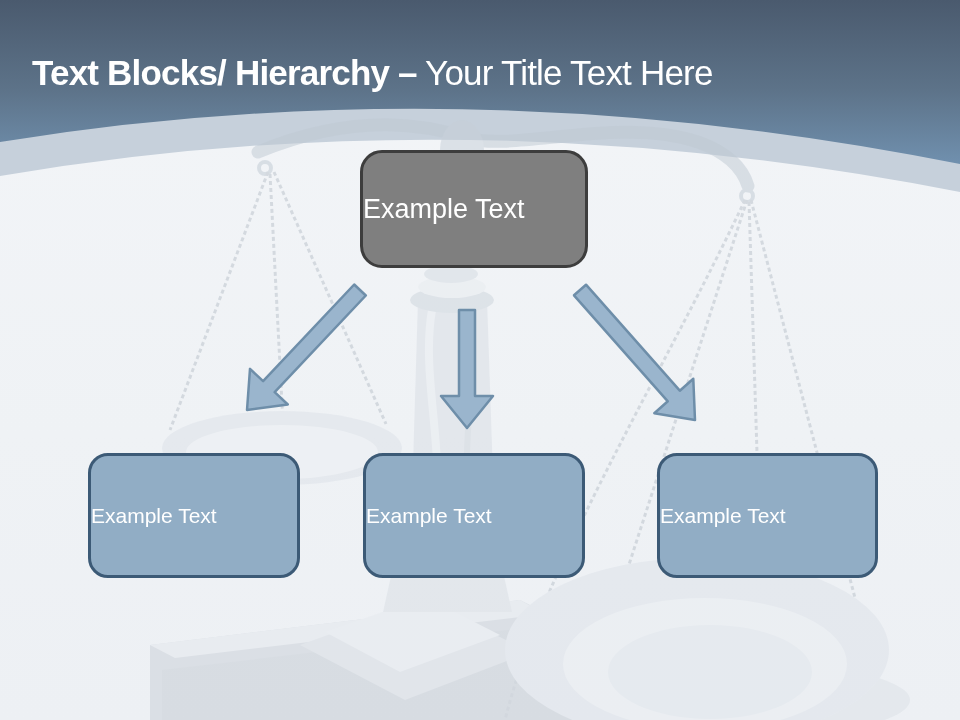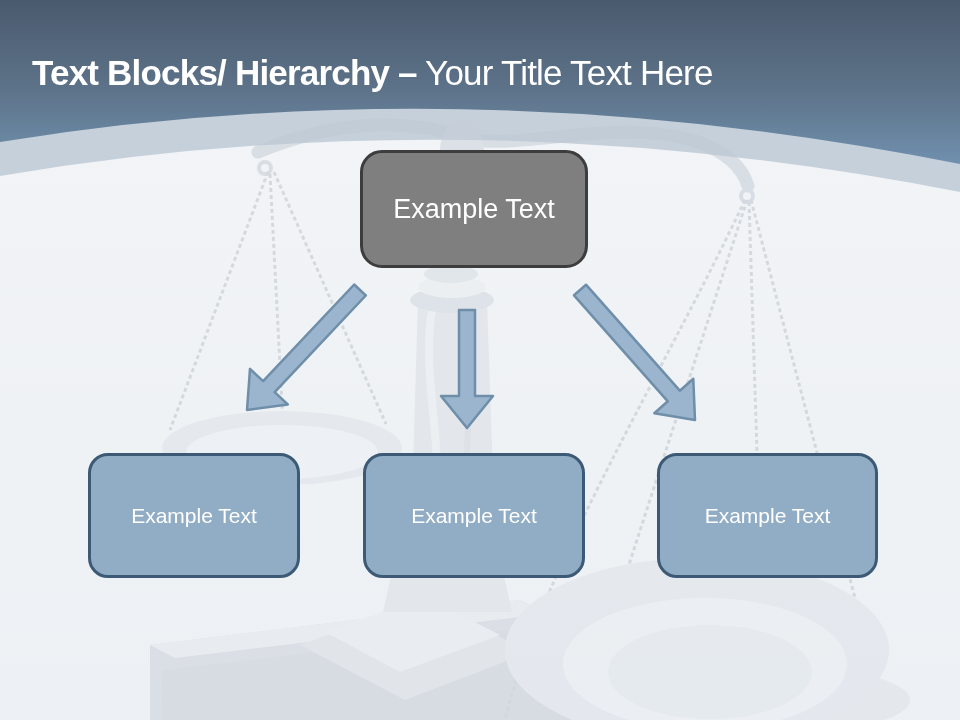--- a/index.html
+++ b/index.html
@@ -11,21 +11,21 @@
   .layer{position:absolute;left:0;top:0;pointer-events:none;}
   .slide-title{
     position:absolute;left:0;top:46px;width:960px;height:54px;
     color:#ffffff;font-size:35px;letter-spacing:-0.8px;
     line-height:54px;white-space:nowrap;margin-left:32px;
   }
   .slide-title .t-bold{font-weight:700;}
   .slide-title .t-reg{font-weight:400;}
   .node{
     position:absolute;box-sizing:border-box;border-radius:22px;
-    display:flex;align-items:center;justify-content:center;
+    display:flex;align-items:center;
     color:#ffffff;text-align:center;
   }
   .node-root{
     left:360px;top:150px;width:228px;height:118px;
     background:#7f7f7f;border:3px solid #3d3d3d;font-size:27px;
   }
   .node-child{
     top:453px;height:125px;background:#91adc5;border:3px solid #3c5a76;
     border-radius:20px;font-size:21px;
   }

